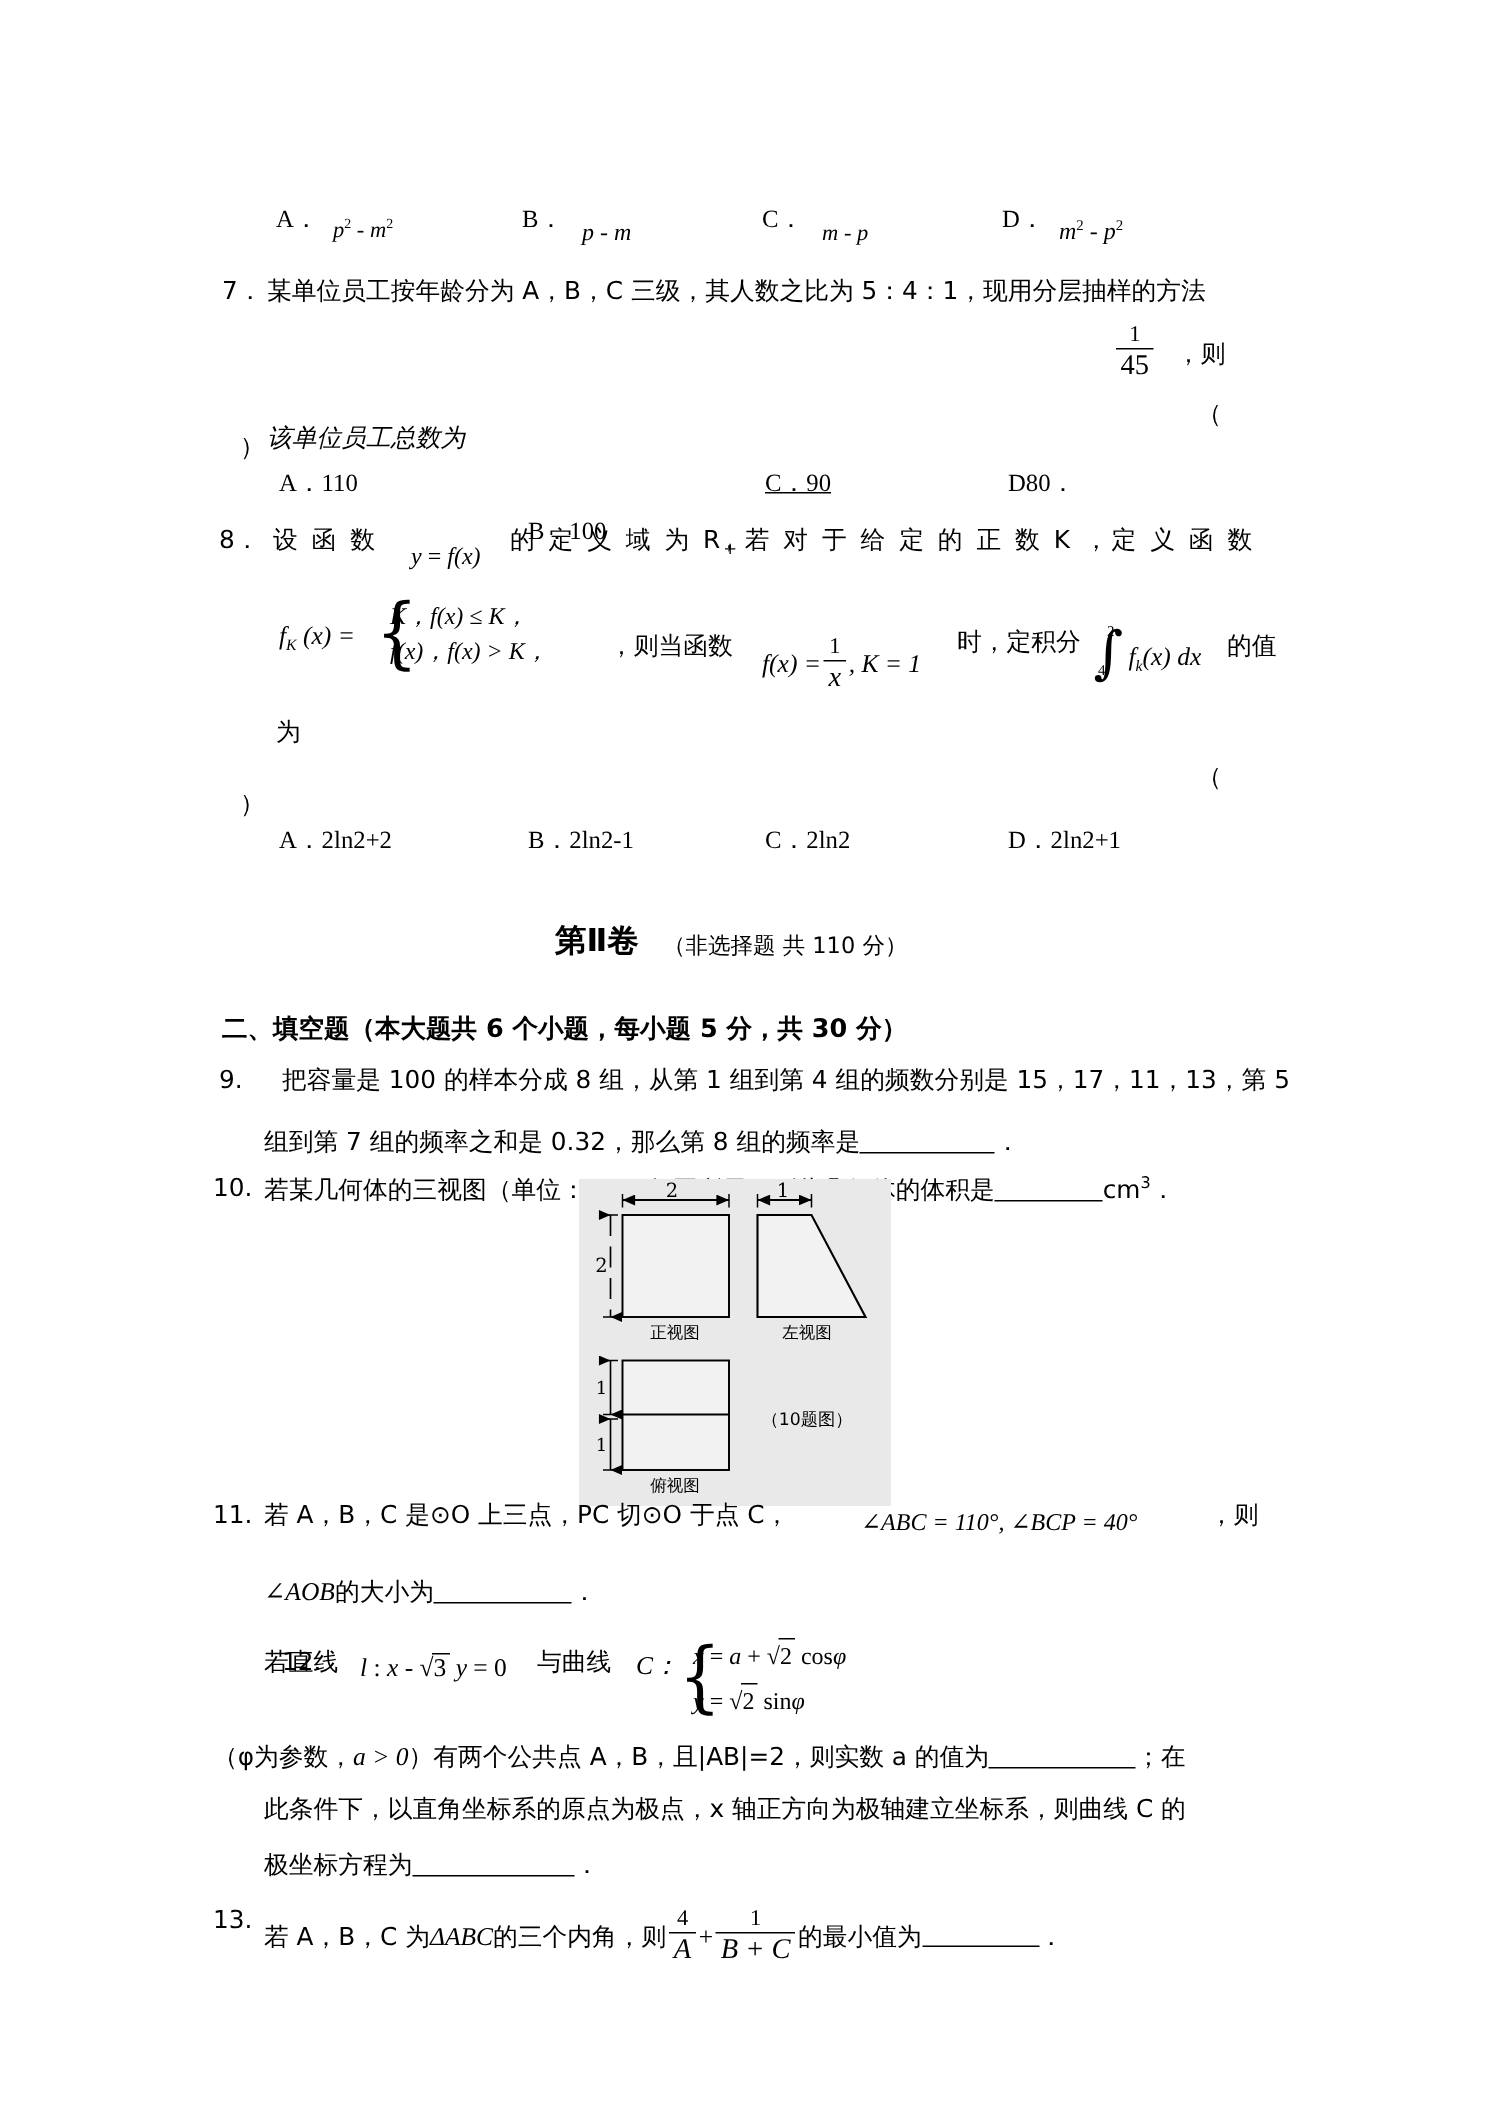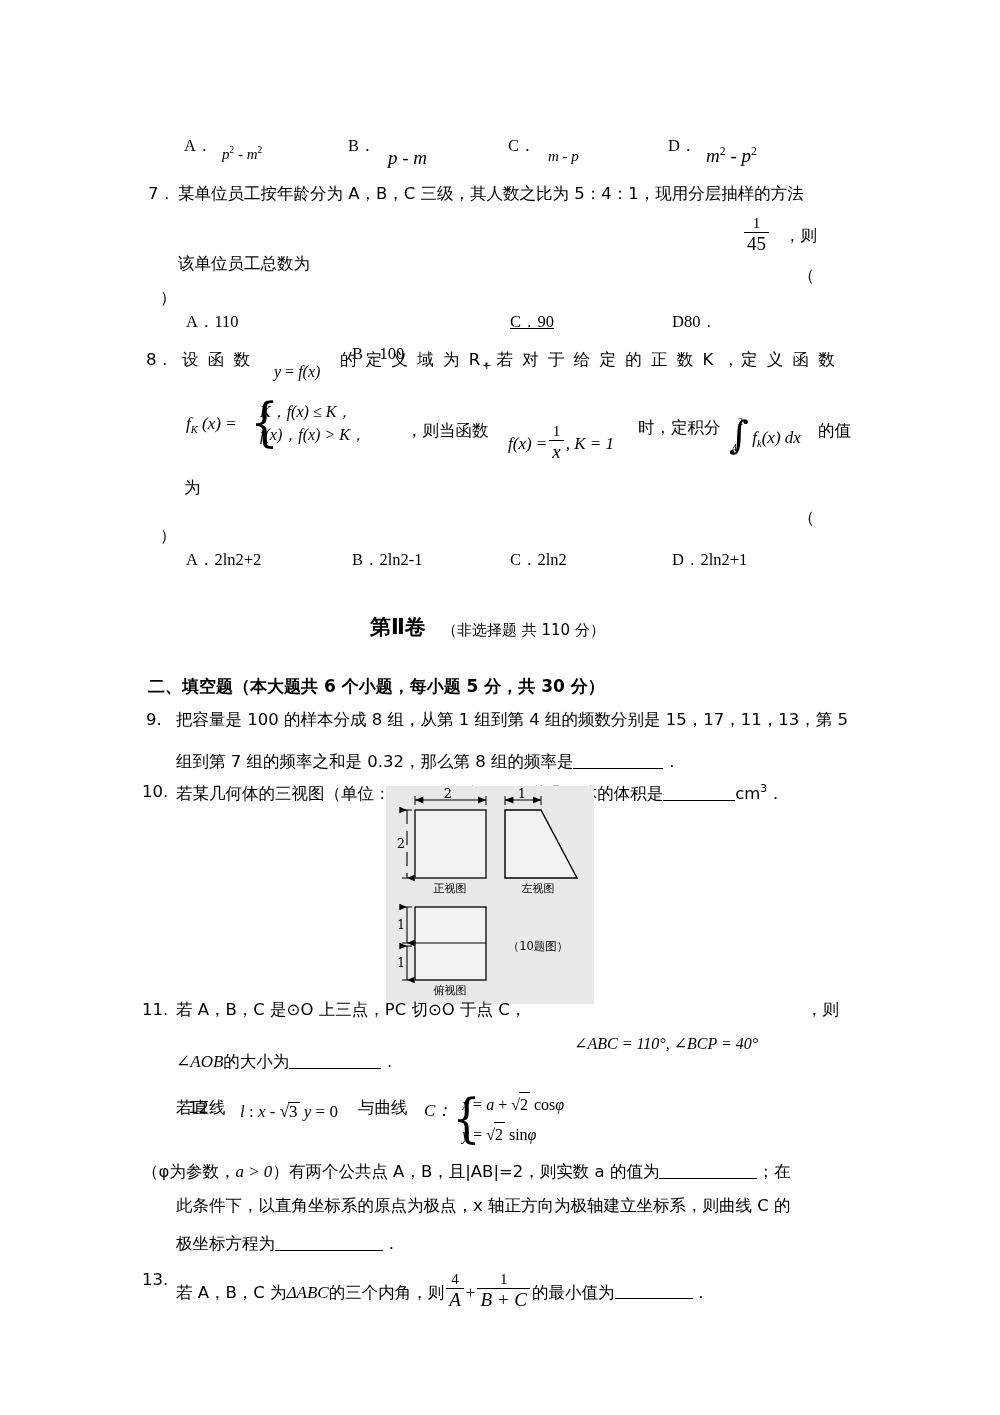--- a/index.html
+++ b/index.html
@@ -122,43 +122,43 @@
 <body>
 
 <div class="page">
 
   <div class="ln" style="left:184px; top:138px;">A．</div>
   <div class="ln math" style="left:222px; top:146px; font-size:15px;">
     <span class="it">p</span><sup class="ex">2</sup> <span class="mathup">-</span> <span class="it">m</span><sup class="ex">2</sup>
   </div>
 
   <div class="ln" style="left:348px; top:138px;">B．</div>
-  <div class="ln math" style="left:388px; top:148px; font-size:19px;">
+  <div class="ln math" style="left:388px; top:148px; font-size:16px;">
     <span class="it">p</span> <span class="mathup">-</span> <span class="it">m</span>
   </div>
 
   <div class="ln" style="left:508px; top:138px;">C．</div>
   <div class="ln math" style="left:548px; top:149px; font-size:15px;">
     <span class="it">m</span> <span class="mathup">-</span> <span class="it">p</span>
   </div>
 
   <div class="ln" style="left:668px; top:138px;">D．</div>
-  <div class="ln math" style="left:706px; top:146px; font-size:19px;">
+  <div class="ln math" style="left:706px; top:146px; font-size:16px;">
     <span class="it">m</span><sup class="ex">2</sup> <span class="mathup">-</span> <span class="it">p</span><sup class="ex">2</sup>
   </div>
 
   <div class="ln cn" style="left:148px; top:186px;">7．</div>
   <div class="ln cn" style="left:178px; top:186px;">某单位员工按年龄分为 A，B，C 三级，其人数之比为 5：4：1，现用分层抽样的方法</div>
 
   <div class="ln" style="left:742px; top:216px;">
     <span class="frac"><span class="num">1</span><span class="den">45</span></span>
   </div>
   <div class="ln cn" style="left:784px; top:228px;">，则</div>
 
-  <div class="ln cn" style="left:178px; top:256px;">该单位员工总数为</div>
+  <div class="ln cn" style="left:178px; top:284px;font-style:italic;">该单位员工总数为</div>
   <div class="ln cn" style="left:798px; top:268px;">（</div>
   <div class="ln cn" style="left:160px; top:290px;">）</div>
 
   <div class="ln" style="left:186px; top:314px;">A．110</div>
   <div class="ln" style="left:352px; top:314px;margin-top:32px;">B．100</div>
   <div class="ln" style="left:510px; top:314px;text-decoration:underline;">C．90</div>
   <div class="ln" style="left:672px; top:314px;">D80．</div>
 
   <div class="ln cn" style="left:146px; top:352px;">8．</div>
   <div class="ln cn" style="left:182px; top:352px; letter-spacing:2px;">设 函 数</div>
@@ -207,21 +207,21 @@
   <div class="ln" style="left:352px; top:552px;">B．2ln2-1</div>
   <div class="ln" style="left:510px; top:552px;">C．2ln2</div>
   <div class="ln" style="left:672px; top:552px;">D．2ln2+1</div>
 
   <div class="ln cn bold" style="left:370px; top:617px; font-size:21px;">第Ⅱ卷</div>
   <div class="ln cn" style="left:442px; top:623px; font-size:15px;">（非选择题   共 110 分）</div>
 
   <div class="ln cn bold" style="left:148px; top:678px; font-size:17px;">二、填空题（本大题共 6 个小题，每小题 5 分，共 30 分）</div>
 
   <div class="ln cn" style="left:146px; top:712px;">9.</div>
-  <div class="ln cn" style="left:176px; top:712px;">把容量是 100 的样本分成 8 组，从第 1 组到第 4 组的频数分别是 15，17，11，13，第 5</div>
+  <div class="ln cn" style="left:188px; top:712px;">把容量是 100 的样本分成 8 组，从第 1 组到第 4 组的频数分别是 15，17，11，13，第 5</div>
   <div class="ln cn" style="left:176px; top:752px;">
     <span>组到第 7 组的频率之和是 0.32，那么第 8 组的频率是</span><span class="blank" style="width:90px;"></span><span>．</span>
   </div>
 
   <div class="ln cn" style="left:142px; top:784px;">10.</div>
   <div class="ln cn" style="left:176px; top:784px;">
     <span>若某几何体的三视图（单位：cm）如图所示，则此几何体的体积是</span><span class="blank" style="width:72px;"></span><span>cm</span><sup class="ex" style="font-size:0.65em;">3</sup><span>．</span>
   </div>
 
   <div id="fig-box" style="left:386px; top:786px; width:208px; height:218px;">
@@ -277,21 +277,21 @@
       <text x="15" y="181" font-family="DejaVu Serif, serif" font-size="12" text-anchor="middle">1</text>
 
       <text x="64" y="208" font-family="DejaVu Sans, sans-serif" font-size="11" text-anchor="middle">俯视图</text>
 
       <text x="152" y="164" font-family="DejaVu Sans, sans-serif" font-size="11.5" text-anchor="middle">（10题图）</text>
     </svg>
   </div>
 
   <div class="ln cn" style="left:142px; top:1002px;">11.</div>
   <div class="ln cn" style="left:176px; top:1002px;">若 A，B，C 是⊙O 上三点，PC 切⊙O 于点 C，</div>
-  <div class="ln math" style="left:574px; top:1008px; font-size:16px;margin-top:28px;">∠ABC = 110°, ∠BCP = 40°</div>
+  <div class="ln math" style="left:574px; top:1008px; font-size:16px;">∠ABC = 110°, ∠BCP = 40°</div>
   <div class="ln cn" style="left:806px; top:1002px;">，则</div>
   <div class="ln" style="left:176px; top:1052px;">
     <span class="math">∠AOB</span><span class="cn">的大小为</span><span class="blank" style="width:92px;"></span><span class="cn">．</span>
   </div>
 
   <div class="ln cn" style="left:152px; top:1100px;margin-left:36px;">12.</div>
   <div class="ln cn" style="left:176px; top:1100px;">若直线</div>
   <div class="ln math" style="left:240px; top:1102px;">
     <span class="it">l</span><span class="mathup"> : </span><span class="it">x</span><span class="mathup"> - </span><span class="radsym">√</span><span class="sqrt"><span class="mathup">3</span></span> <span class="it">y</span> <span class="mathup">= 0</span>
   </div>

